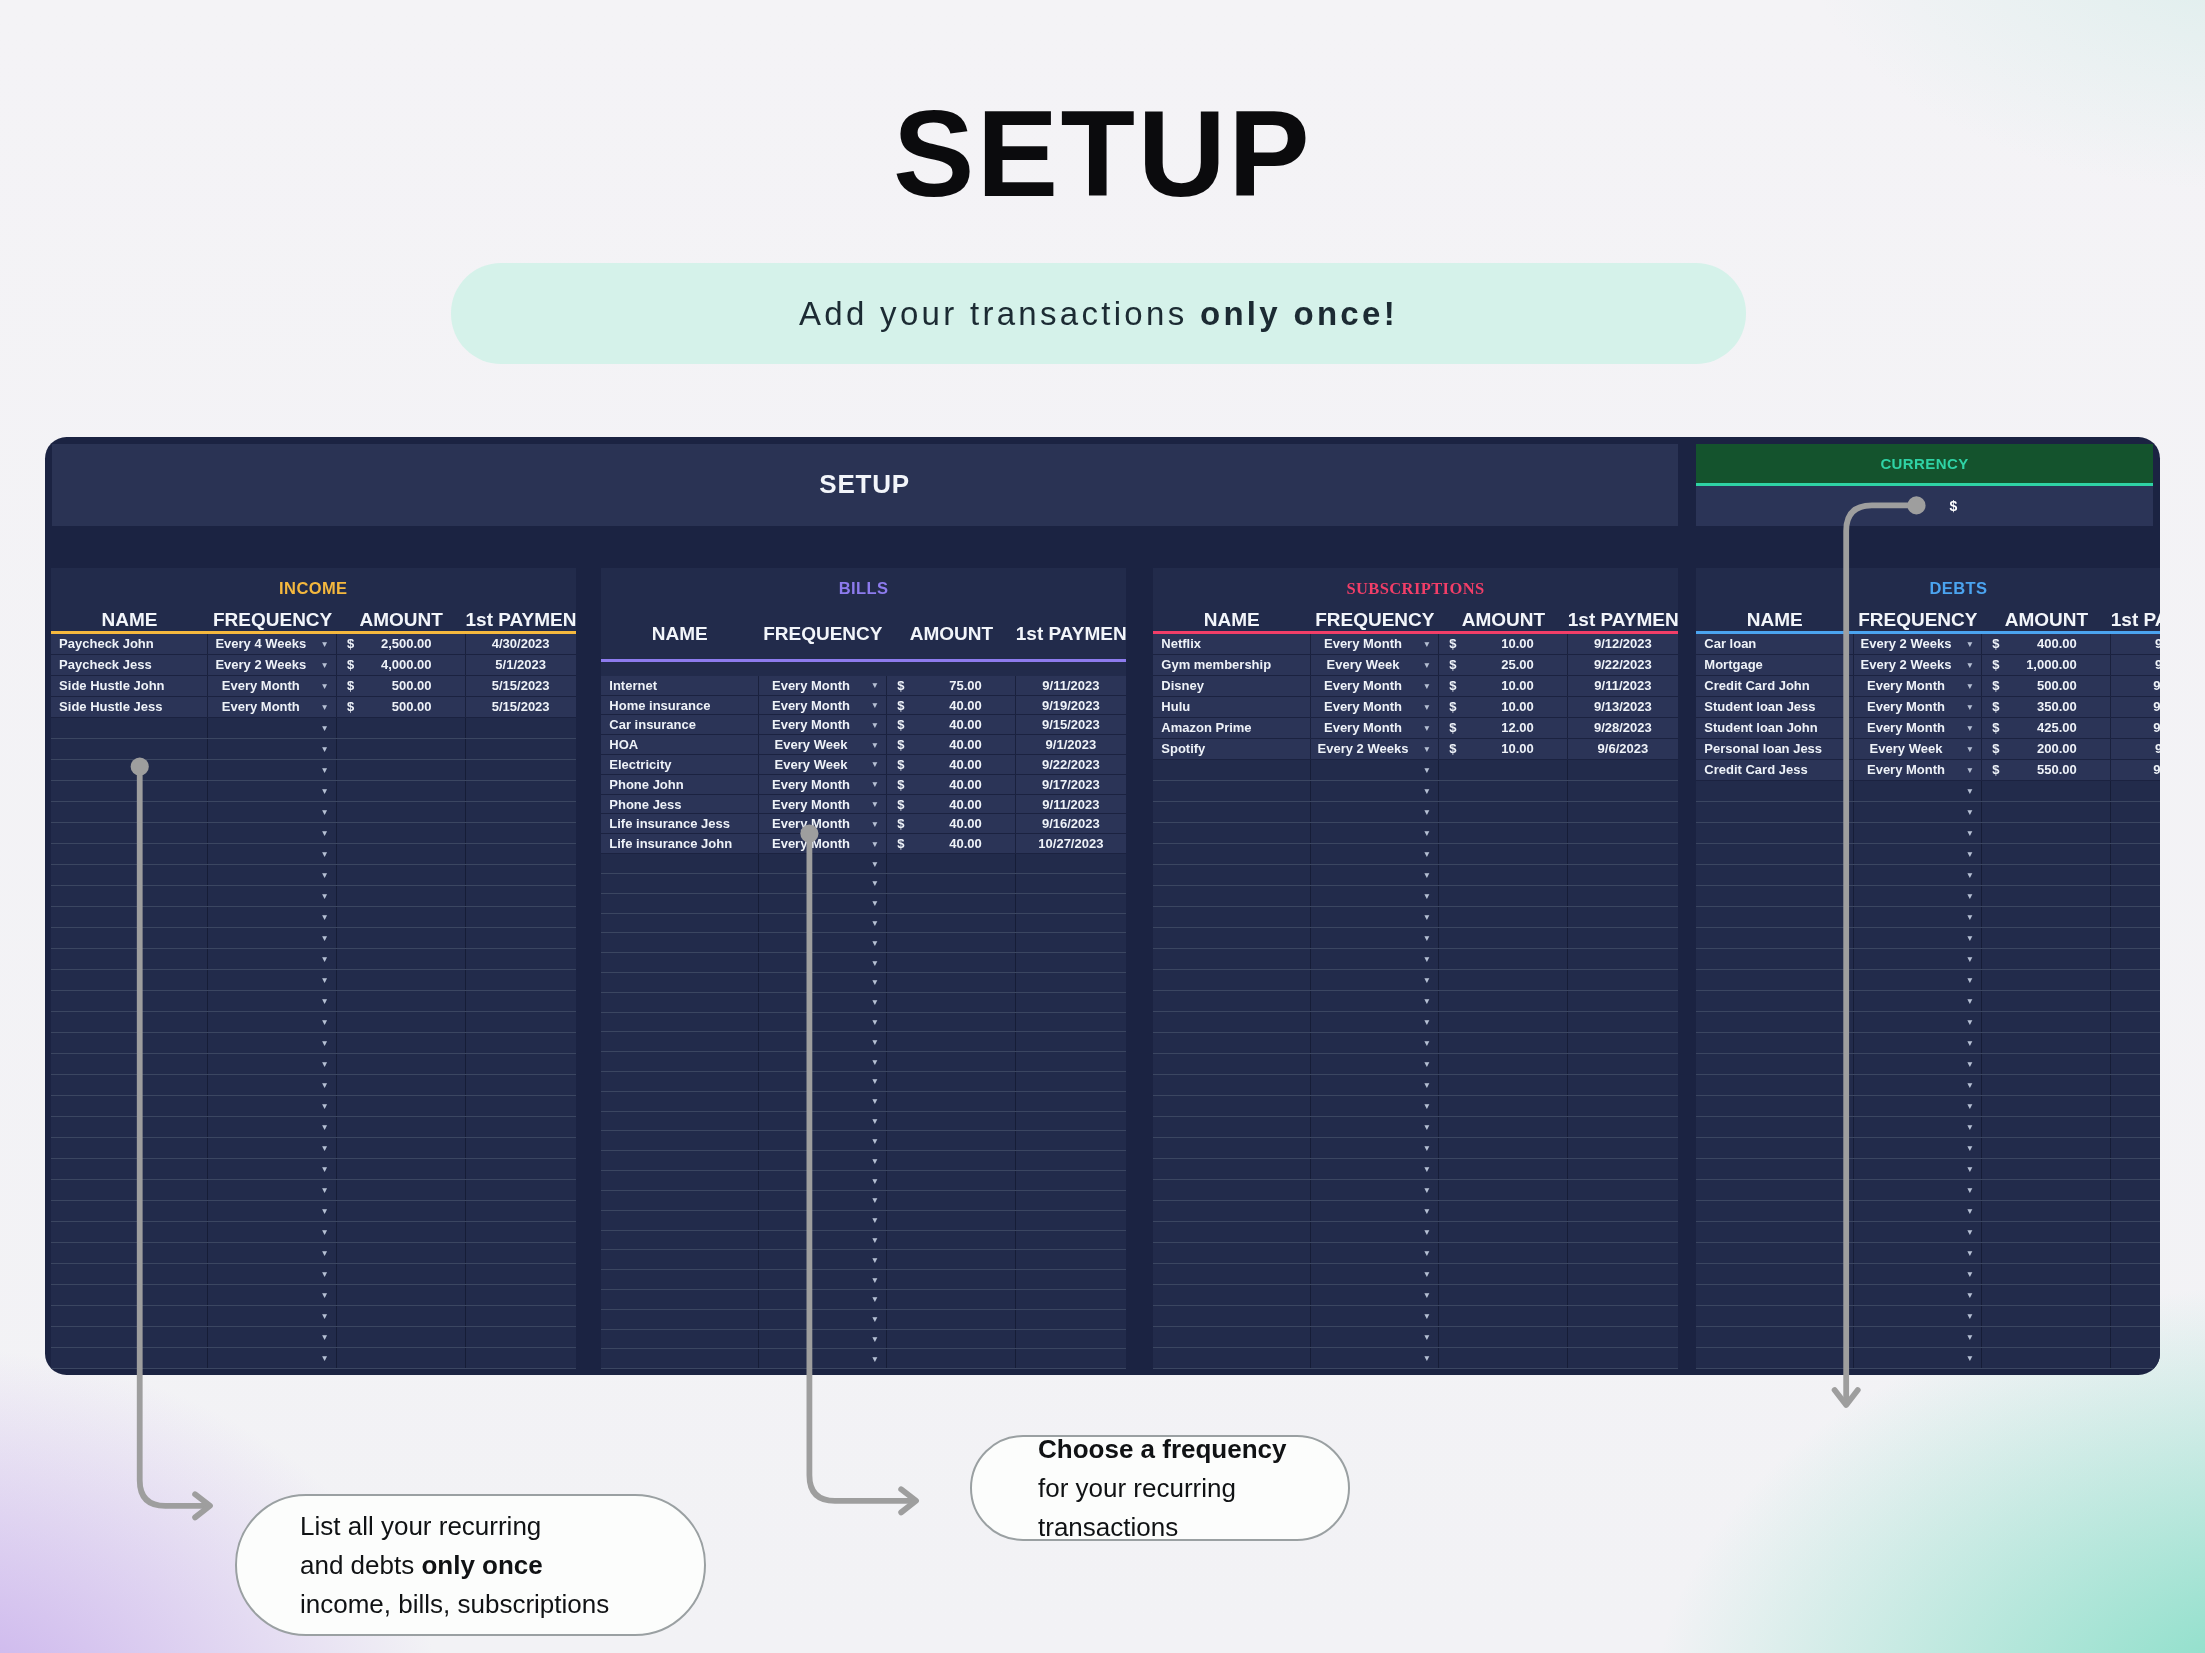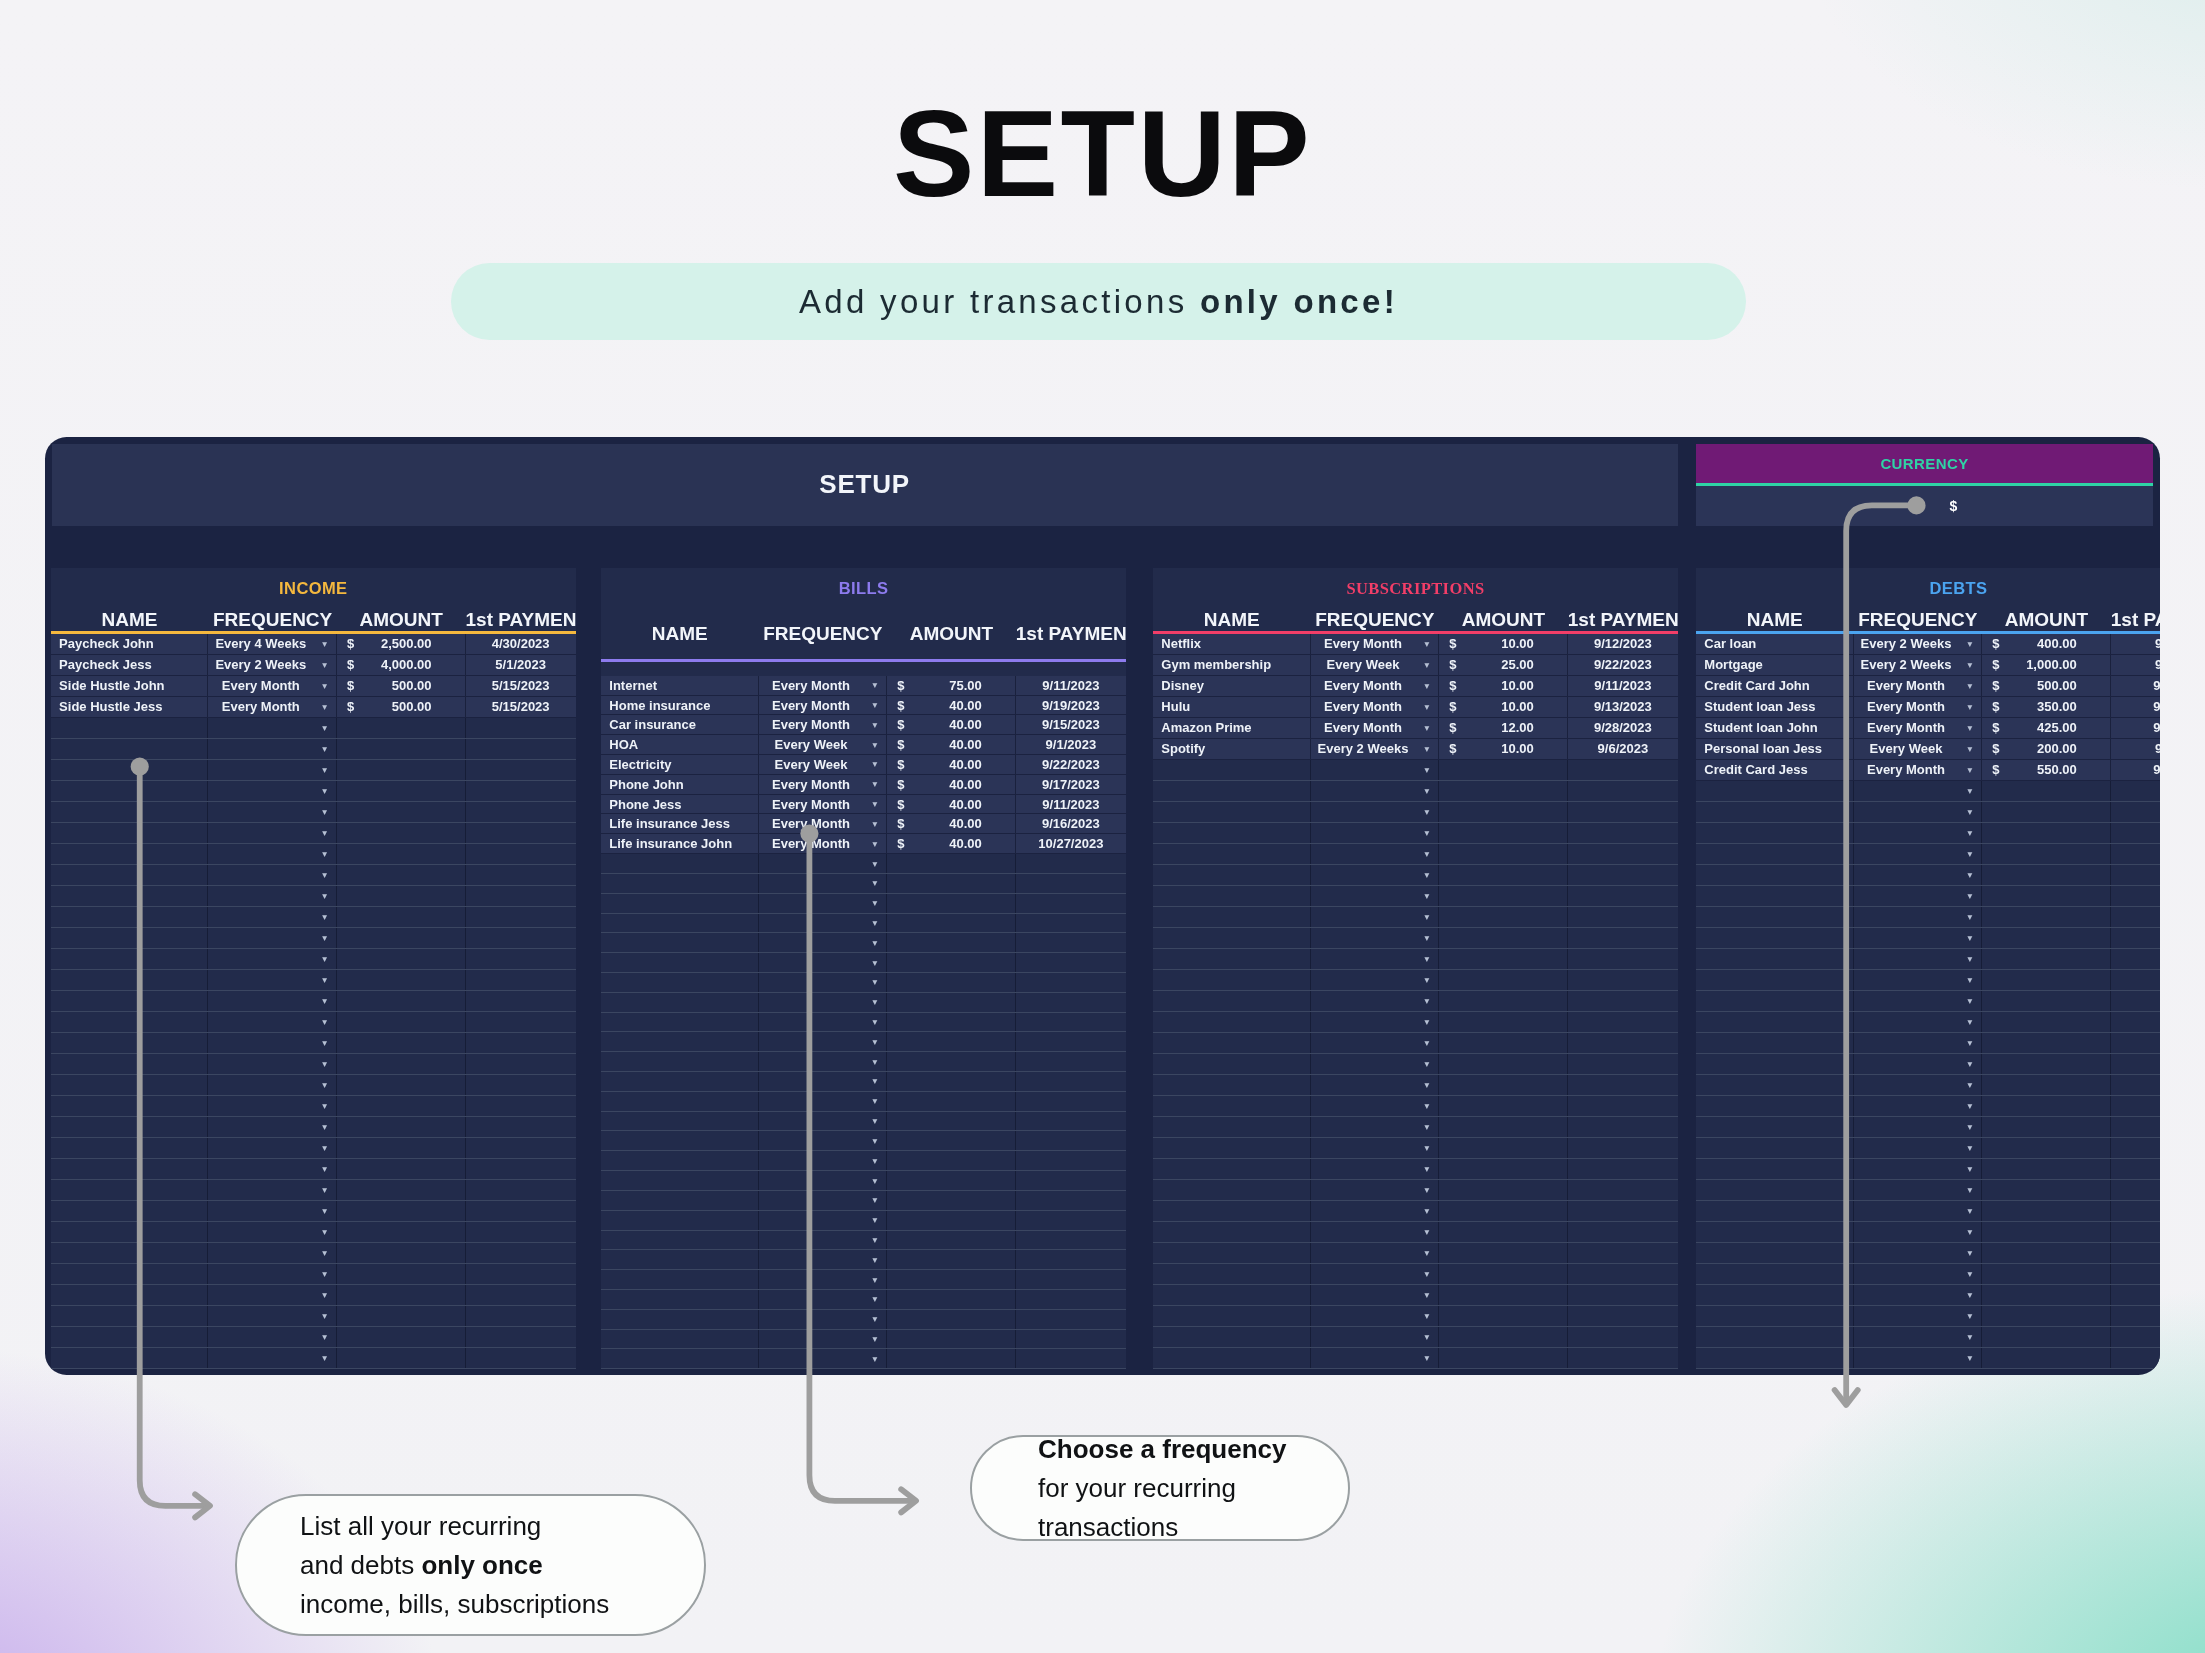--- a/index.html
+++ b/index.html
@@ -8,32 +8,32 @@
     font-family:"Liberation Sans",sans-serif;
     background:
       radial-gradient(827px 628px at -3% 105%, rgba(186,152,233,.80), rgba(186,152,233,0) 62%),
       radial-gradient(1034px 703px at 104% 104%, rgba(104,216,186,.85), rgba(104,216,186,0) 62%),
       radial-gradient(744px 430px at 102% -4%, rgba(165,226,212,.30), rgba(165,226,212,0) 60%),
       linear-gradient(#f4f3f6,#f2f2f5);
   }
   
   .big-title{position:absolute;top:93px;left:0;width:100%;text-align:center;
     font-size:122px;font-weight:bold;letter-spacing:2.5px;color:#0b0b0d;line-height:1}
-  .subtitle-pill{position:absolute;left:451px;top:263px;width:1295px;height:77px;
+  .subtitle-pill{position:absolute;left:451px;top:263px;width:1295px;height:101px;
     background:#d5f2ea;border-radius:50px;display:flex;align-items:center;justify-content:center;
     font-size:33px;letter-spacing:3.3px;color:#1c2b33;white-space:pre}
   .subtitle-pill b{font-weight:bold}
   
   .sheet{position:absolute;left:45px;top:437px;width:2115px;height:938px;
     background:#1b2342;border-radius:21.5px;overflow:hidden}
   .header-bar{position:absolute;left:6.6px;top:6.6px;width:1626px;height:82px;background:#2a3354;
     display:flex;align-items:center;justify-content:center;
     color:#f2f5fa;font-weight:bold;font-size:26px;letter-spacing:0.8px}
   .currency-panel{position:absolute;left:1651px;top:6.6px;width:457px;height:82px;
-    background:#701a75;display:flex;flex-direction:column}
+    background:#14532d;display:flex;flex-direction:column}
   .cur-label{height:39px;display:flex;align-items:center;justify-content:center;
     font-weight:bold;font-size:15px;letter-spacing:0.4px}
   .cur-line{height:3.3px}
   .cur-value{flex:1;background:#2b3457;display:flex;align-items:center;justify-content:center;
     padding-left:58px;color:#ffffff;font-weight:bold;font-size:14px}
   .panel{position:absolute;top:131px;width:525px;height:801px;background:#222b4b;
     display:flex;flex-direction:column}
   .sec-title{height:41px;display:flex;align-items:center;justify-content:center;
     font-weight:bold;font-size:16.5px;letter-spacing:0.4px}
   .hdr-row{height:21.5px;display:grid;grid-template-columns:30% 24.5% 24.5% 21%;

